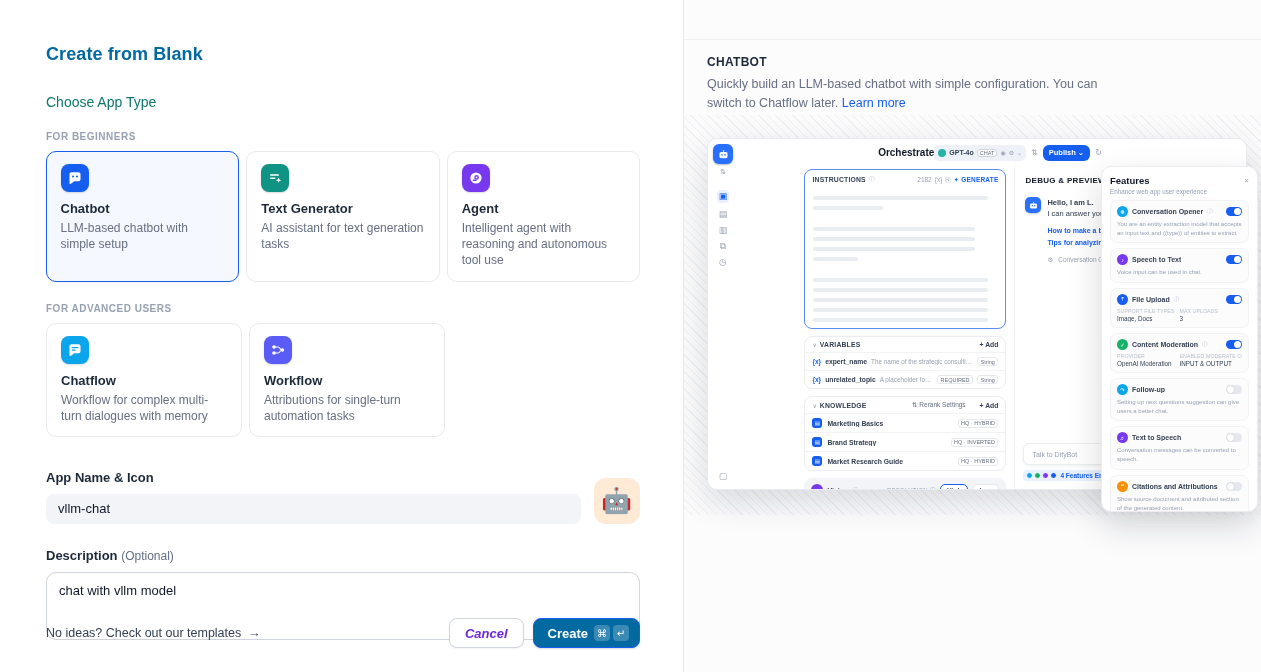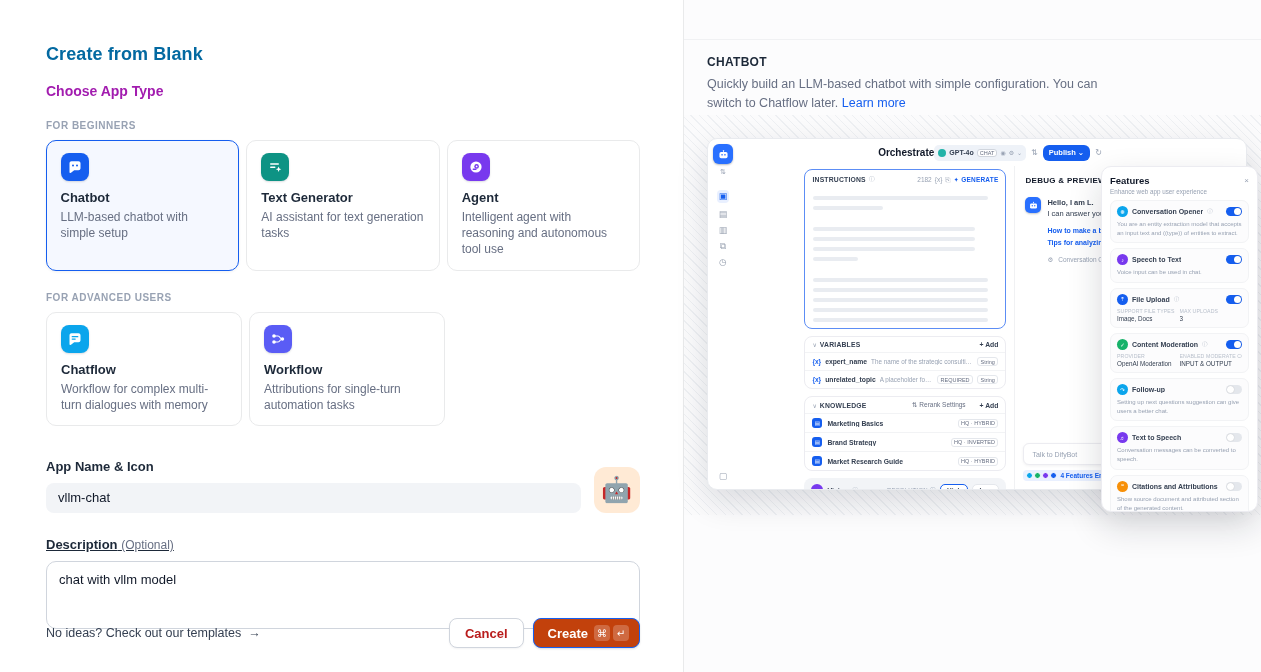--- a/index.html
+++ b/index.html
@@ -2,42 +2,42 @@
 <html><head>
 <meta charset="utf-8">
 <style>
   * { margin:0; padding:0; box-sizing:border-box; }
   html,body { width:1261px; height:672px; overflow:hidden; background:#fff;
     font-family:"Liberation Sans","DejaVu Sans",sans-serif; color:#101828; }
 
   
   .left-pane { position:absolute; left:0; top:0; width:683px; height:672px; background:#fff; padding:44px 43px 0 46px; }
   .page-title { font-size:18px; font-weight:700; color:#0369a1; letter-spacing:.1px; }
-  .choose-heading { margin-top:18px; font-size:14px; font-weight:700; color:#a21caf; }
+  .choose-heading { margin-top:29px; font-size:14px; font-weight:400; color:#0f766e; }
   .group-label { margin-top:21px; margin-bottom:9px; font-size:10px; font-weight:600; letter-spacing:.5px; color:#98a2b3; }
   .cards { display:flex; gap:7px; }
   .card { width:196px; min-height:100px; background:#fff; border:1px solid #e9eaeb; border-radius:10px; padding:12px 14px; cursor:pointer; }
   .card.selected { border:1.5px solid #155eef; background:#f5f8ff; box-shadow:0 1px 3px rgba(16,24,40,.06); padding:11.5px 13.5px; }
   .card-icon { width:28px; height:28px; border-radius:8px; background:var(--c,#155eef); display:flex; align-items:center; justify-content:center; margin-bottom:9px; box-shadow:0 1px 2px rgba(16,24,40,.15); }
   .card-title { font-size:13px; font-weight:700; color:#1d2939; margin-bottom:4px; }
   .card-desc { font-size:12px; line-height:1.35; color:#676f83; }
 
   .field-label { margin-top:33px; font-size:13px; font-weight:700; color:#1d2939; }
   .field-label .opt { font-weight:400; font-size:12px; color:#676f83; }
   .name-row { margin-top:9px; display:flex; align-items:center; gap:13px; }
   .name-input { flex:1; height:30px; background:#f2f4f7; border:none; border-radius:8px; padding:0 12px; font-size:13px; color:#101828; font-family:inherit; outline:none; }
   .emoji-tile { width:46px; height:46px; border-radius:12px; background:#ffead5; border:none; font-size:25px; line-height:1; display:flex; align-items:center; justify-content:center; cursor:pointer; margin-top:-16px; }
   .desc-area { margin-top:9px; width:594px; height:68px; border:1px solid #d0d5dd; border-radius:10px; background:#fff; padding:9px 12px; font-size:13px; color:#101828; font-family:inherit; resize:none; outline:none; line-height:1.4; }
 
   .footer { position:absolute; left:46px; right:43px; bottom:24px; display:flex; align-items:center; justify-content:space-between; }
   .templates-link { font-size:12.5px; color:#354052; text-decoration:none; cursor:pointer; }
   .footer-btns { display:flex; gap:9px; }
   .btn { height:30px; border-radius:8px; font-size:13px; font-weight:600; font-family:inherit; display:flex; align-items:center; cursor:pointer; }
-  .btn-cancel { background:#fff; border:1px solid #d0d5dd; color:#b91c1c; padding:0 15px; box-shadow:0 1px 2px rgba(16,24,40,.05); }
-  .btn-create { background:#c2410c; border:1px solid #155eef; color:#fff; padding:0 10px 0 14px; gap:6px; box-shadow:0 1px 2px rgba(16,24,40,.15); }
+  .btn-cancel { background:#fff; border:1px solid #d0d5dd; color:#6d28d9; padding:0 15px; box-shadow:0 1px 2px rgba(16,24,40,.05);font-style:italic; }
+  .btn-create { background:#0369a1; border:1px solid #155eef; color:#fff; padding:0 10px 0 14px; gap:6px; box-shadow:0 1px 2px rgba(16,24,40,.15); }
   .kbd { width:16px; height:16px; border-radius:4px; background:rgba(255,255,255,.22); font-size:10px; font-weight:400; display:flex; align-items:center; justify-content:center; }
 
   
   .right-pane { position:absolute; left:683px; top:0; width:578px; height:672px; background:#fcfcfd; border-left:1px solid #e9eaeb; }
   .right-header { height:40px; border-bottom:1px solid #f0f1f3; }
   .preview-heading { margin:15px 0 0 23px; font-size:12px; font-weight:700; letter-spacing:.3px; color:#1d2939; }
   .preview-desc { margin:6px 23px 0 23px; width:405px; font-size:12.5px; line-height:1.5; color:#676f83; }
   .learn-more { color:#155eef; text-decoration:none; cursor:pointer; }
   .preview-box { position:absolute; left:0; top:115px; width:578px; height:400px;
     background:repeating-linear-gradient(45deg,#fbfbfc 0px,#fbfbfc 5px,#eef0f3 5px,#eef0f3 6px); }
@@ -210,21 +210,21 @@
   </div>
 
   <div class="field-label">App Name &amp; Icon</div>
   <div class="name-row">
     <input class="name-input" type="text" value="vllm-chat" style="">
     <button class="emoji-tile">
         <span>🤖</span>
       </button>
   </div>
 
-  <div class="field-label" style="margin-top:24px;text-decoration:underline;">
+  <div class="field-label" style="margin-top:24px;">
     <span>Description</span>
     <span class="opt">(Optional)</span>
   </div>
   <textarea class="desc-area" style="">chat with vllm model</textarea>
 
   <div class="footer">
     <a class="templates-link"><span>No ideas? Check out our templates</span>&nbsp; <span>→</span></a>
     <div class="footer-btns">
       <button class="btn btn-cancel">Cancel</button>
       <button class="btn btn-create">

